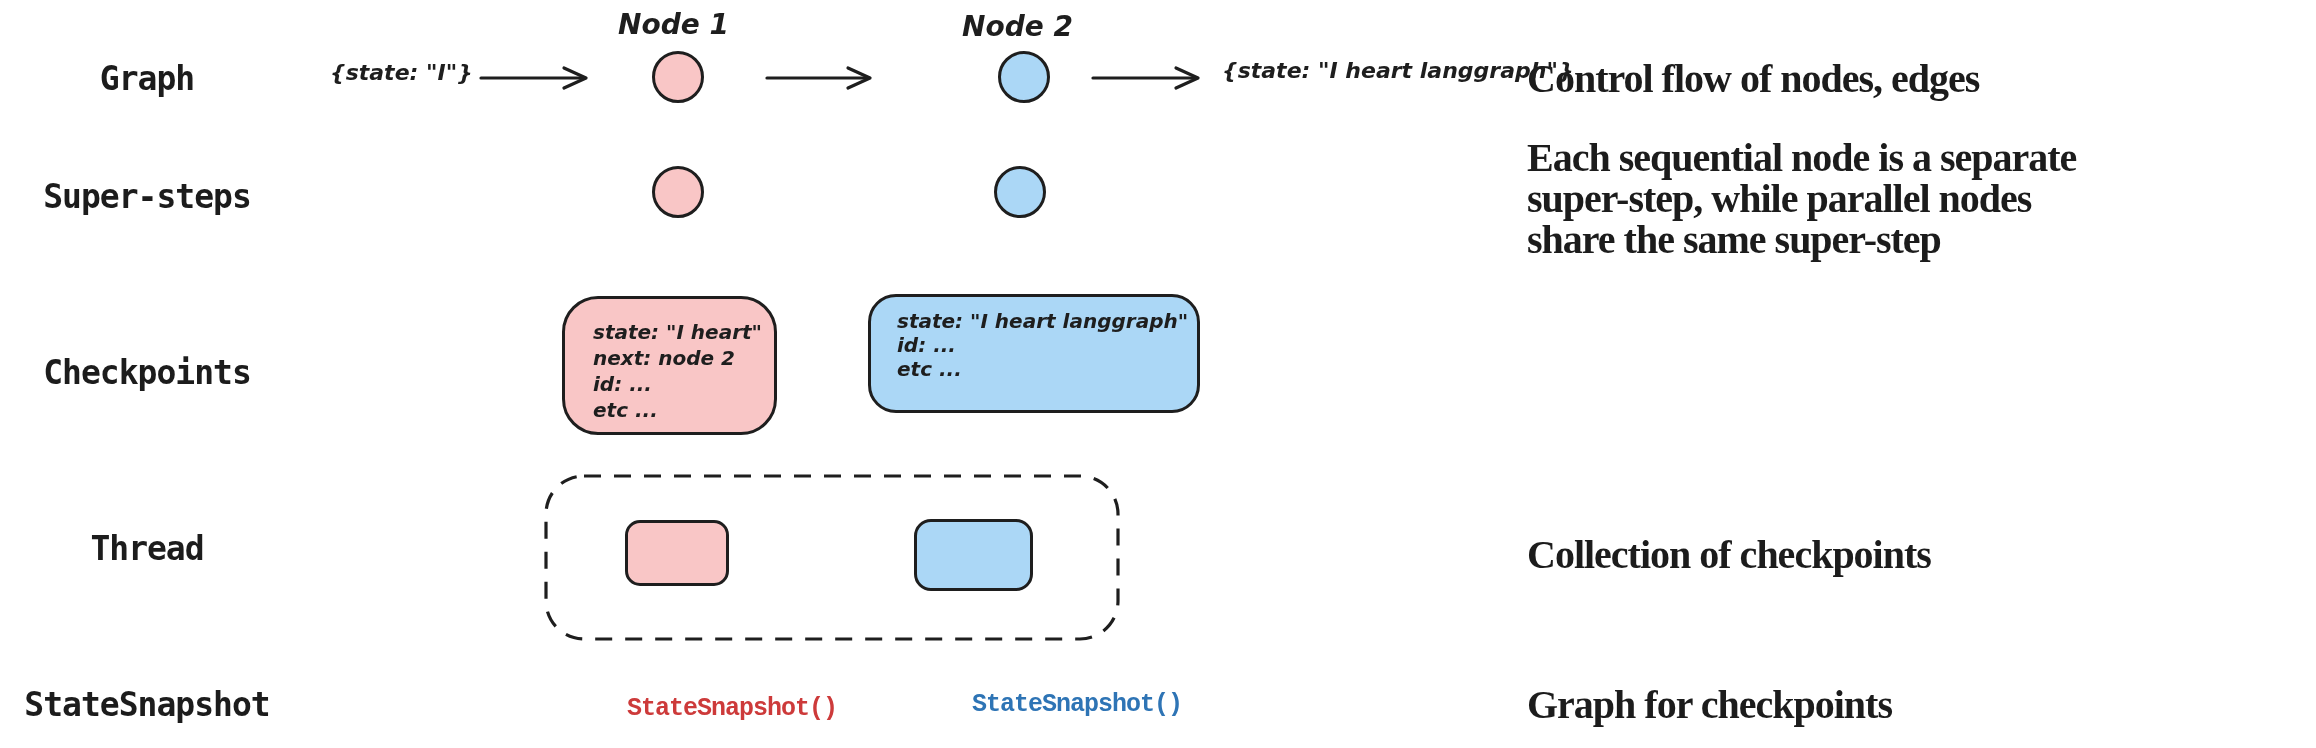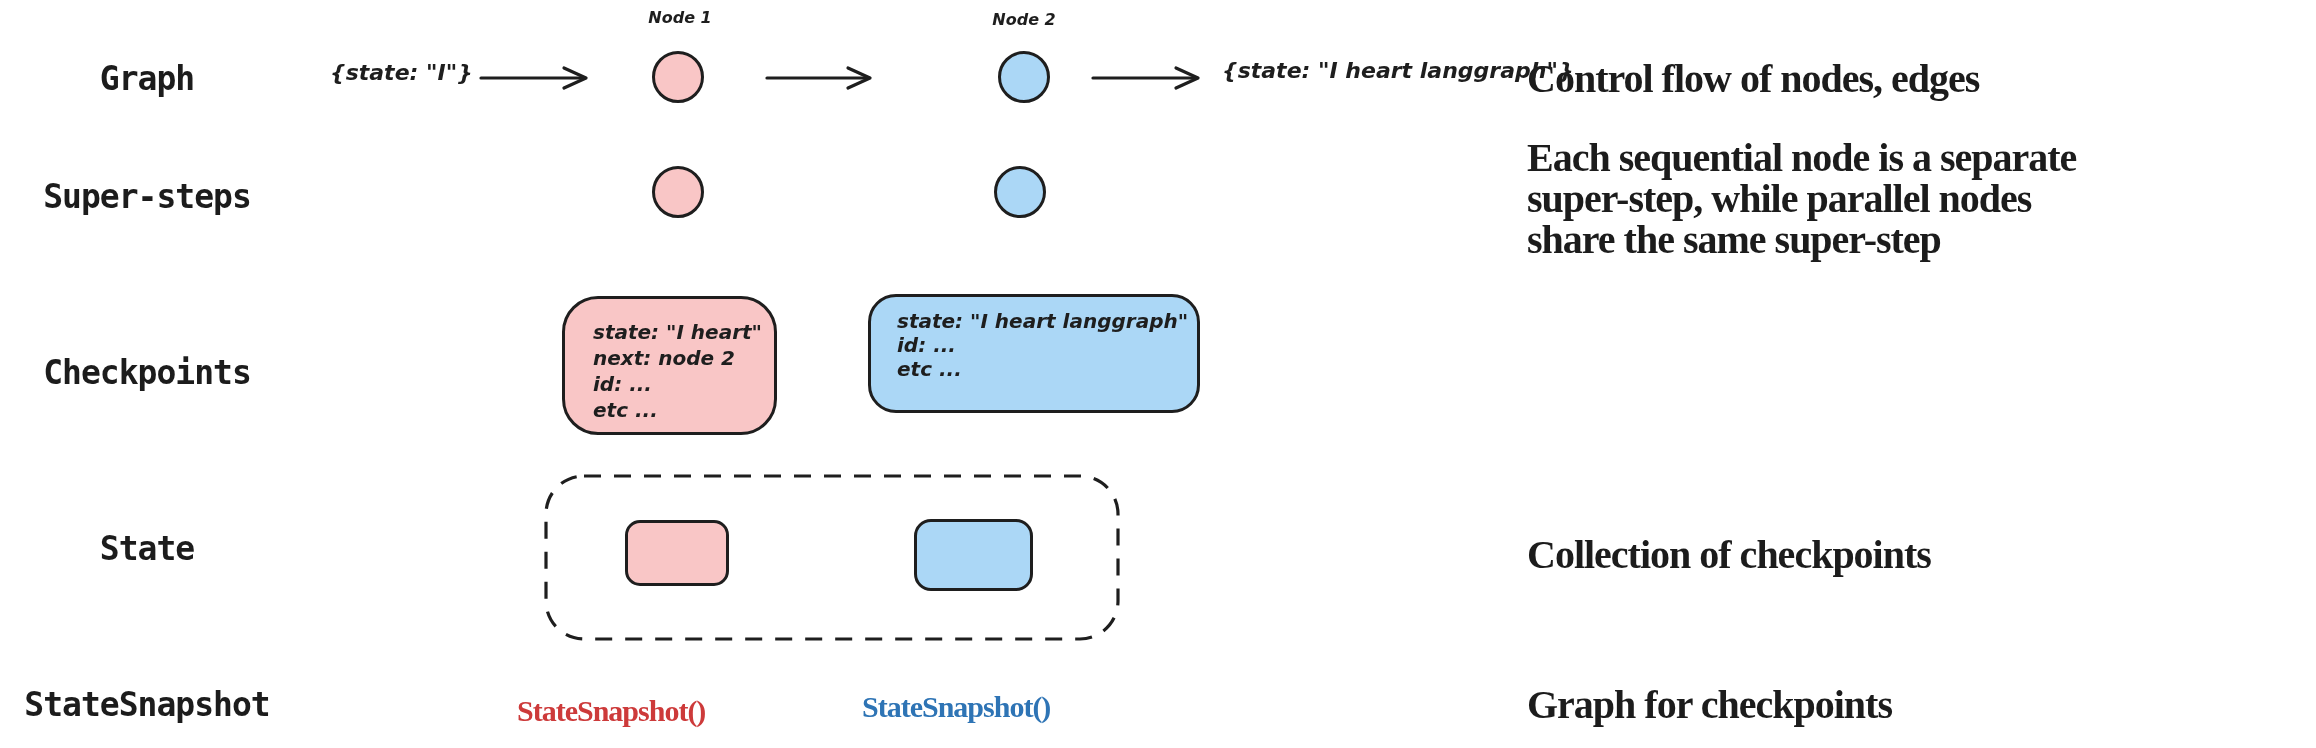--- a/index.html
+++ b/index.html
@@ -50,21 +50,21 @@
   
   .hand{
     position:absolute;
     font-family:"DejaVu Sans","Liberation Sans",sans-serif;
     font-style:italic;
     font-weight:600;
     color:var(--ink);
     font-size:22px;
     white-space:nowrap;
   }
-  .node-label{width:124px;text-align:center;font-size:16px;}
+  .node-label{width:124px;font-size:28px;}
   
   .node-circle{
     position:absolute;
     width:52px;height:52px;
     border:3.5px solid var(--ink);
     border-radius:50%;
   }
   .fill-pink{background:var(--pink-fill);}
   .fill-blue{background:var(--blue-fill);}
   
@@ -105,39 +105,39 @@
   .thread-chip{
     position:absolute;
     border:3.5px solid var(--ink);
   }
   .chip-pink{left:625px;top:520px;width:104px;height:66px;border-radius:15px;background:var(--pink-fill);}
   .chip-blue{left:914px;top:519px;width:119px;height:72px;border-radius:17px;background:var(--blue-fill);}
   
   .code{
     position:absolute;
     width:320px;
-    text-align:left;
-    font-family:Liberation Serif, serif;
+    text-align:right;
+    font-family:Liberation Mono, monospace;
     font-weight:700;
-    font-size:30px;
+    font-size:25px;
     letter-spacing:-1px;
     white-space:nowrap;
   }
   .code-red{left:517px;top:694px;color:var(--red-code);}
   .code-blue{left:862px;top:690px;color:var(--blue-code);}
 </style>
 </head>
 <body>
 
 <div class="canvas">
 
   <div class="row-label" style="top:58px">Graph</div>
   <div class="row-label" style="top:176px">Super-steps</div>
   <div class="row-label" style="top:352px">Checkpoints</div>
-  <div class="row-label" style="top:528px">State</div>
+  <div class="row-label" style="top:528px">Thread</div>
   <div class="row-label" style="top:684px">StateSnapshot</div>
 
   <div class="row-desc" style="top:58px">Control flow of nodes, edges</div>
   <div class="row-desc" style="top:137px">Each sequential node is a separate
 super-step, while parallel nodes
 share the same super-step</div>
   <div class="row-desc" style="top:534px">Collection of checkpoints</div>
   <div class="row-desc" style="top:684px">Graph for checkpoints</div>
 
   <div class="hand" style="left:330px;top:60px">{state: "I"}</div>

